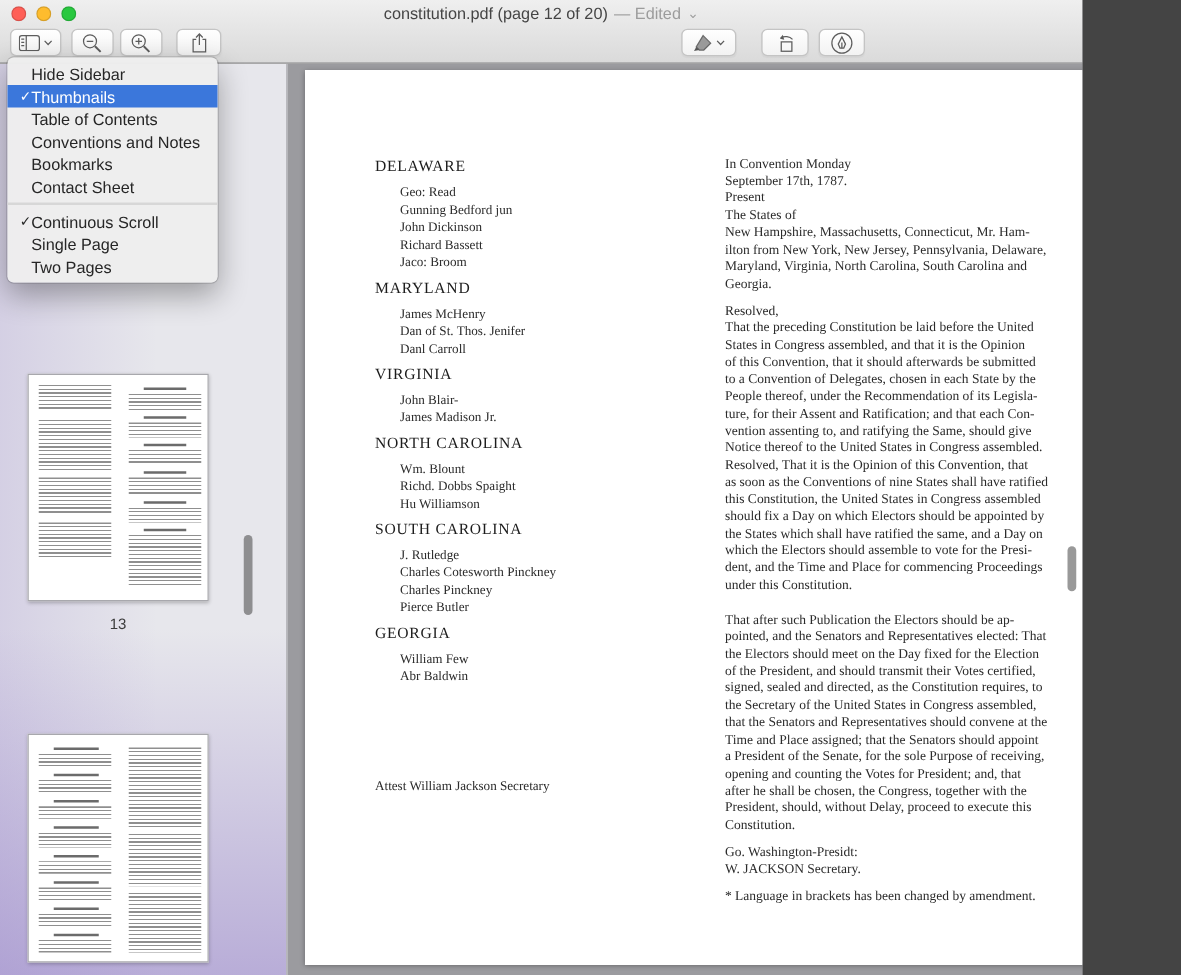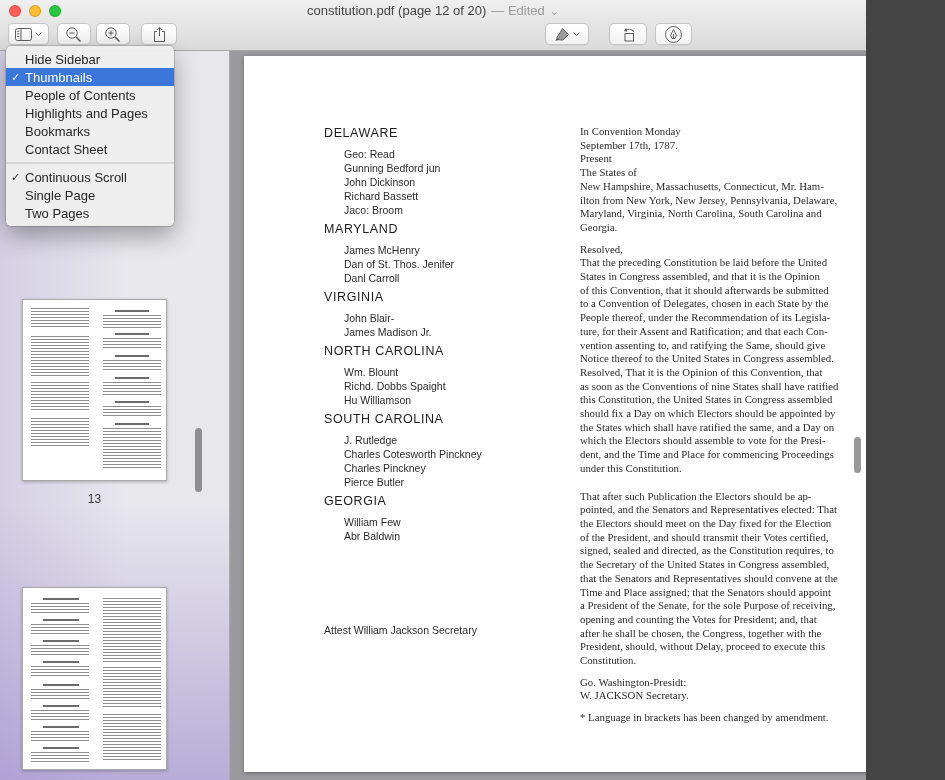--- a/index.html
+++ b/index.html
@@ -32,21 +32,21 @@
   .searchbox input{width:100%;height:100%;box-sizing:border-box;border:1px solid #C4C4C4;border-radius:5px;
                    padding:0 6px 0 24px;font-size:12px;color:#333;background:#FFF;outline:none;
                    font-family:"Liberation Sans","DejaVu Sans",sans-serif;}
   .searchbox input::placeholder{color:#9F9F9F;}
   .searchbox svg{position:absolute;left:7px;top:5px;}
 
   
   .menu{position:absolute;left:6px;top:46px;width:168px;box-sizing:border-box;padding:4px 0;
         background:rgba(238,238,238,0.98);border-radius:5px;z-index:100;
         box-shadow:0 0 0 1px rgba(0,0,0,0.15),0 10px 24px rgba(0,0,0,0.33);}
-  .menu-item{display:flex;align-items:center;height:18px;padding:0 8px 0 5px;font-size:13px;color:#262626;}
+  .menu-item{display:flex;align-items:center;height:18px;padding:0 8px 0 5px;font-size:13px;color:#262626;text-align:right;}
   .menu-item .check{flex:0 0 14px;width:14px;font-size:11px;}
   .menu-item.selected{background:#3B77DB;color:#FFF;}
   .menu-item.separator{height:2px;background:#D7D7D7;margin:4px 0;padding:0;}
 
   
   .sidebar{position:absolute;top:51px;left:0;width:230px;bottom:0;box-sizing:border-box;
            border-right:1px solid #ABABAF;
            background:
              linear-gradient(to top, rgba(146,125,199,0.55), rgba(146,125,199,0) 38%),
              linear-gradient(to right, rgba(146,125,199,0.22), rgba(146,125,199,0) 55%),
@@ -56,22 +56,22 @@
   .thumb1{top:248px;height:182px}
   .thumb2{top:536px;height:183px}
   .thumb-label{position:absolute;left:22px;width:145px;top:441px;text-align:center;font-size:12px;color:#3B3B3B;}
   .mini{position:absolute;background:repeating-linear-gradient(to bottom,#8F8F8F 0 1px,transparent 1px 3px);}
   .mini-head{position:absolute;height:2px;background:#6B6B6B;}
 
   
   .content{position:absolute;top:51px;left:231px;right:0;bottom:0;background:#9B9B9F;overflow:hidden;}
   .page{position:absolute;left:13px;top:5px;width:686px;height:716px;background:#FFF;
         box-shadow:0 1px 4px rgba(0,0,0,0.35);}
-  .left-col{position:absolute;left:80px;top:70px;width:250px;color:#2B2B2B;
-            font-family:Liberation Sans, sans-serif;}
+  .left-col{position:absolute;left:56px;top:70px;width:250px;color:#2B2B2B;
+            font-family:Liberation Serif, serif;}
   .state-block{margin-bottom:5px;}
   .state-name{font-size:12.5px;letter-spacing:0.6px;color:#1C1C1C;margin:0 0 7px;}
   .names{font-size:10.5px;line-height:14px;white-space:pre-line;padding-left:20px;}
   .attest{margin-top:16px;font-size:10.5px;}
   .right-col{position:absolute;left:336px;top:69px;width:330px;color:#2B2B2B;
              font-family:"Liberation Serif","DejaVu Serif",serif;font-size:10.8px;line-height:13.7px;}
   .para{white-space:pre-line;}
   .para + .para{margin-top:8px;}
   .para:nth-of-type(3){margin-top:14px;}
   .para:nth-of-type(6){margin-top:19px;}
@@ -342,26 +342,26 @@
         <span class="label">Hide Sidebar</span>
       </div>
 
       <div class="menu-item checked selected">
         <span class="check">✓</span>
         <span class="label">Thumbnails</span>
       </div>
 
       <div class="menu-item">
         <span class="check"></span>
-        <span class="label">People of Contents</span>
-      </div>
-
-      <div class="menu-item">
-        <span class="check"></span>
-        <span class="label">Highlights and Pages</span>
+        <span class="label">Table of Contents</span>
+      </div>
+
+      <div class="menu-item">
+        <span class="check"></span>
+        <span class="label">Conventions and Notes</span>
       </div>
 
       <div class="menu-item">
         <span class="check"></span>
         <span class="label">Bookmarks</span>
       </div>
 
       <div class="menu-item">
         <span class="check"></span>
         <span class="label">Contact Sheet</span>

